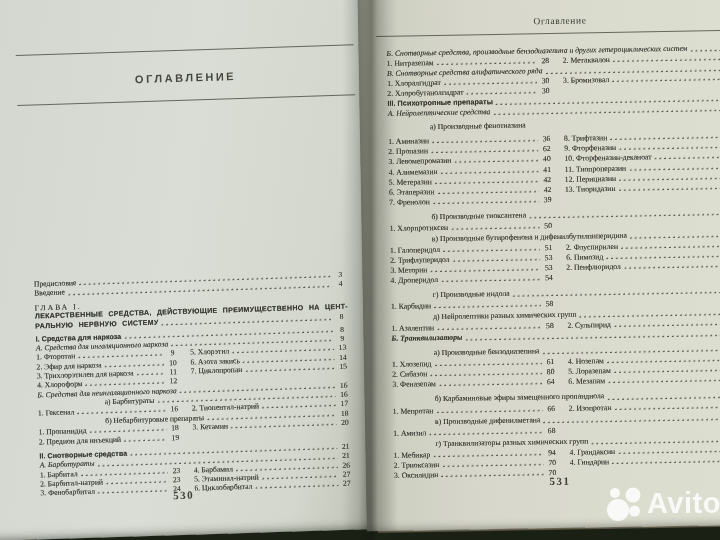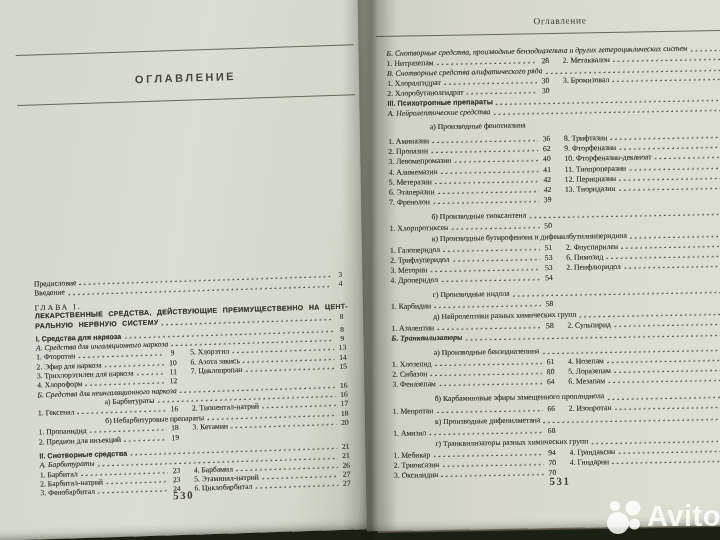--- a/index.html
+++ b/index.html
@@ -49,21 +49,21 @@
   .pl .c1{flex:0 0 144px;}
   .pr .c1{flex:0 0 166px;}
   .c2{flex:1 1 auto;margin-left:10px;min-width:0;overflow:hidden;}
   .row.sub .lbl, .row.head .lbl{white-space:nowrap;}
   .pl .row.sub{padding-left:67px;}
   .pr .row.sub{padding-left:42px;margin:1px 0;}
   .pr .row.head{padding-left:42px;margin:1px 0;}
   .pageno{position:absolute;font-weight:bold;font-size:11px;letter-spacing:1.5px;color:#3f3f37;text-align:center;}
   .pageno-left{top:519px;left:63px;width:286px;}
   .pageno-right{top:505px;left:28px;width:332px;}
-  .watermark{position:absolute;left:605px;top:493px;z-index:10;display:flex;align-items:center;opacity:.85;}
+  .watermark{position:absolute;left:605px;top:480px;z-index:10;display:flex;align-items:center;opacity:.85;}
   .watermark .word{font-family:"Liberation Sans",sans-serif;font-weight:bold;font-size:29px;
     color:#ffffff;letter-spacing:.5px;line-height:1;margin-left:2px;}
 </style>
 </head>
 <body>
 
 <div class="viewport">
 
   <div class="book-edge"></div>
 

